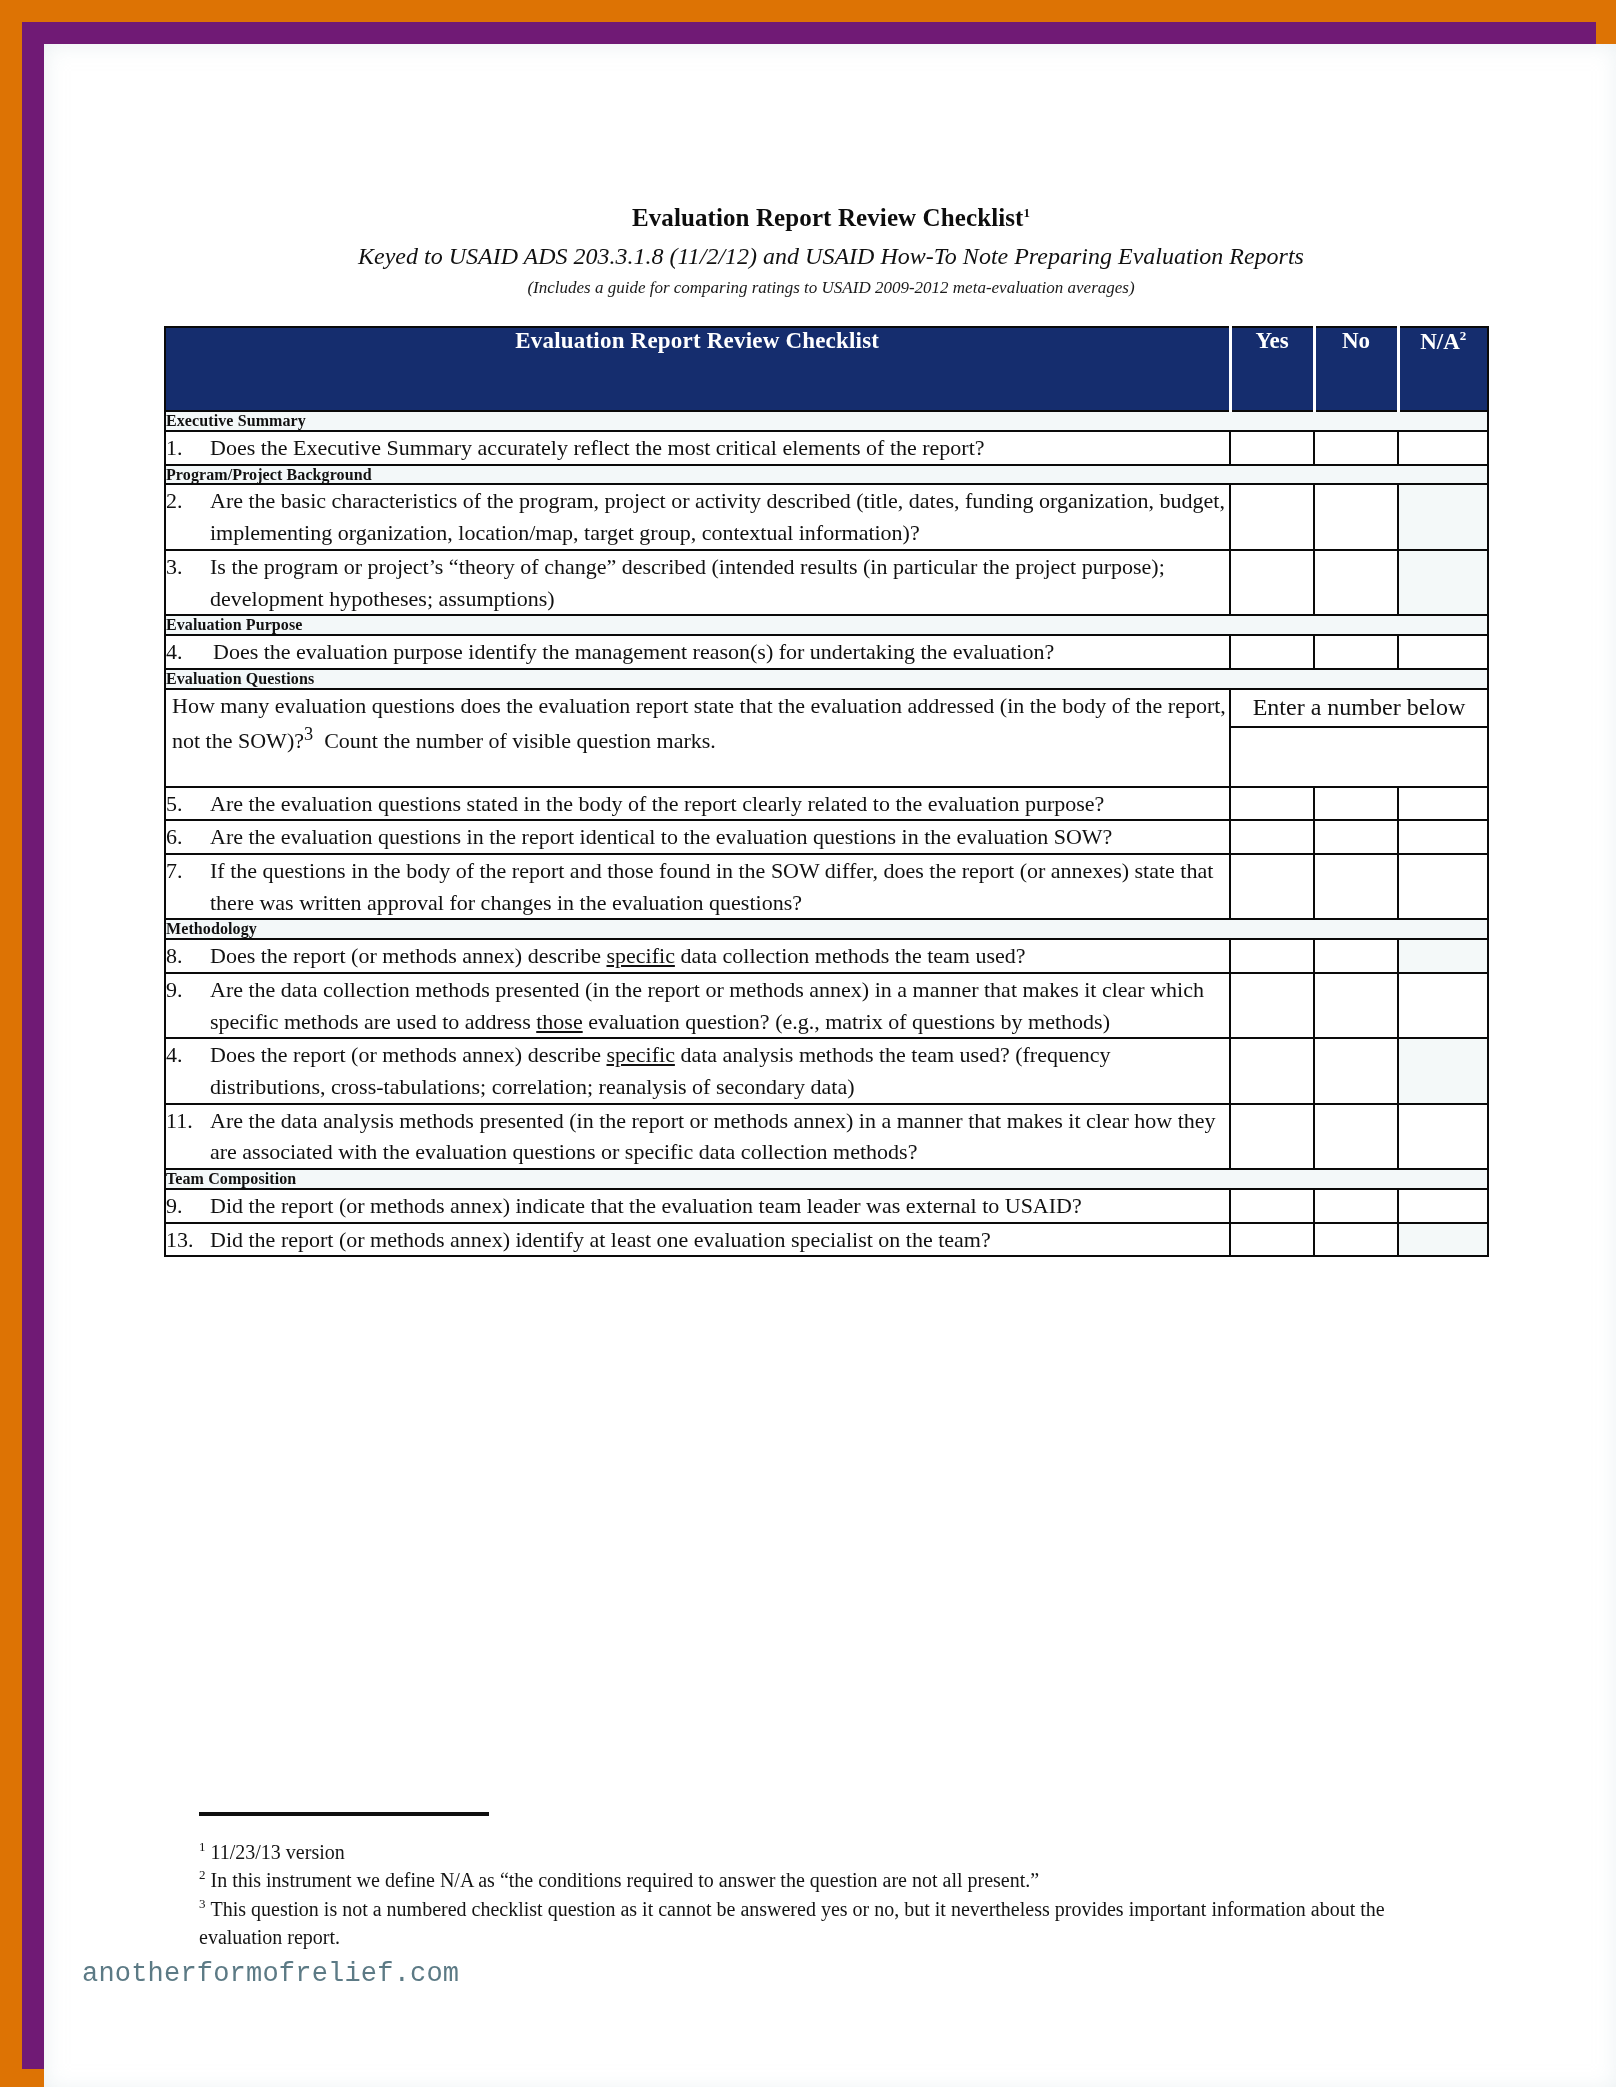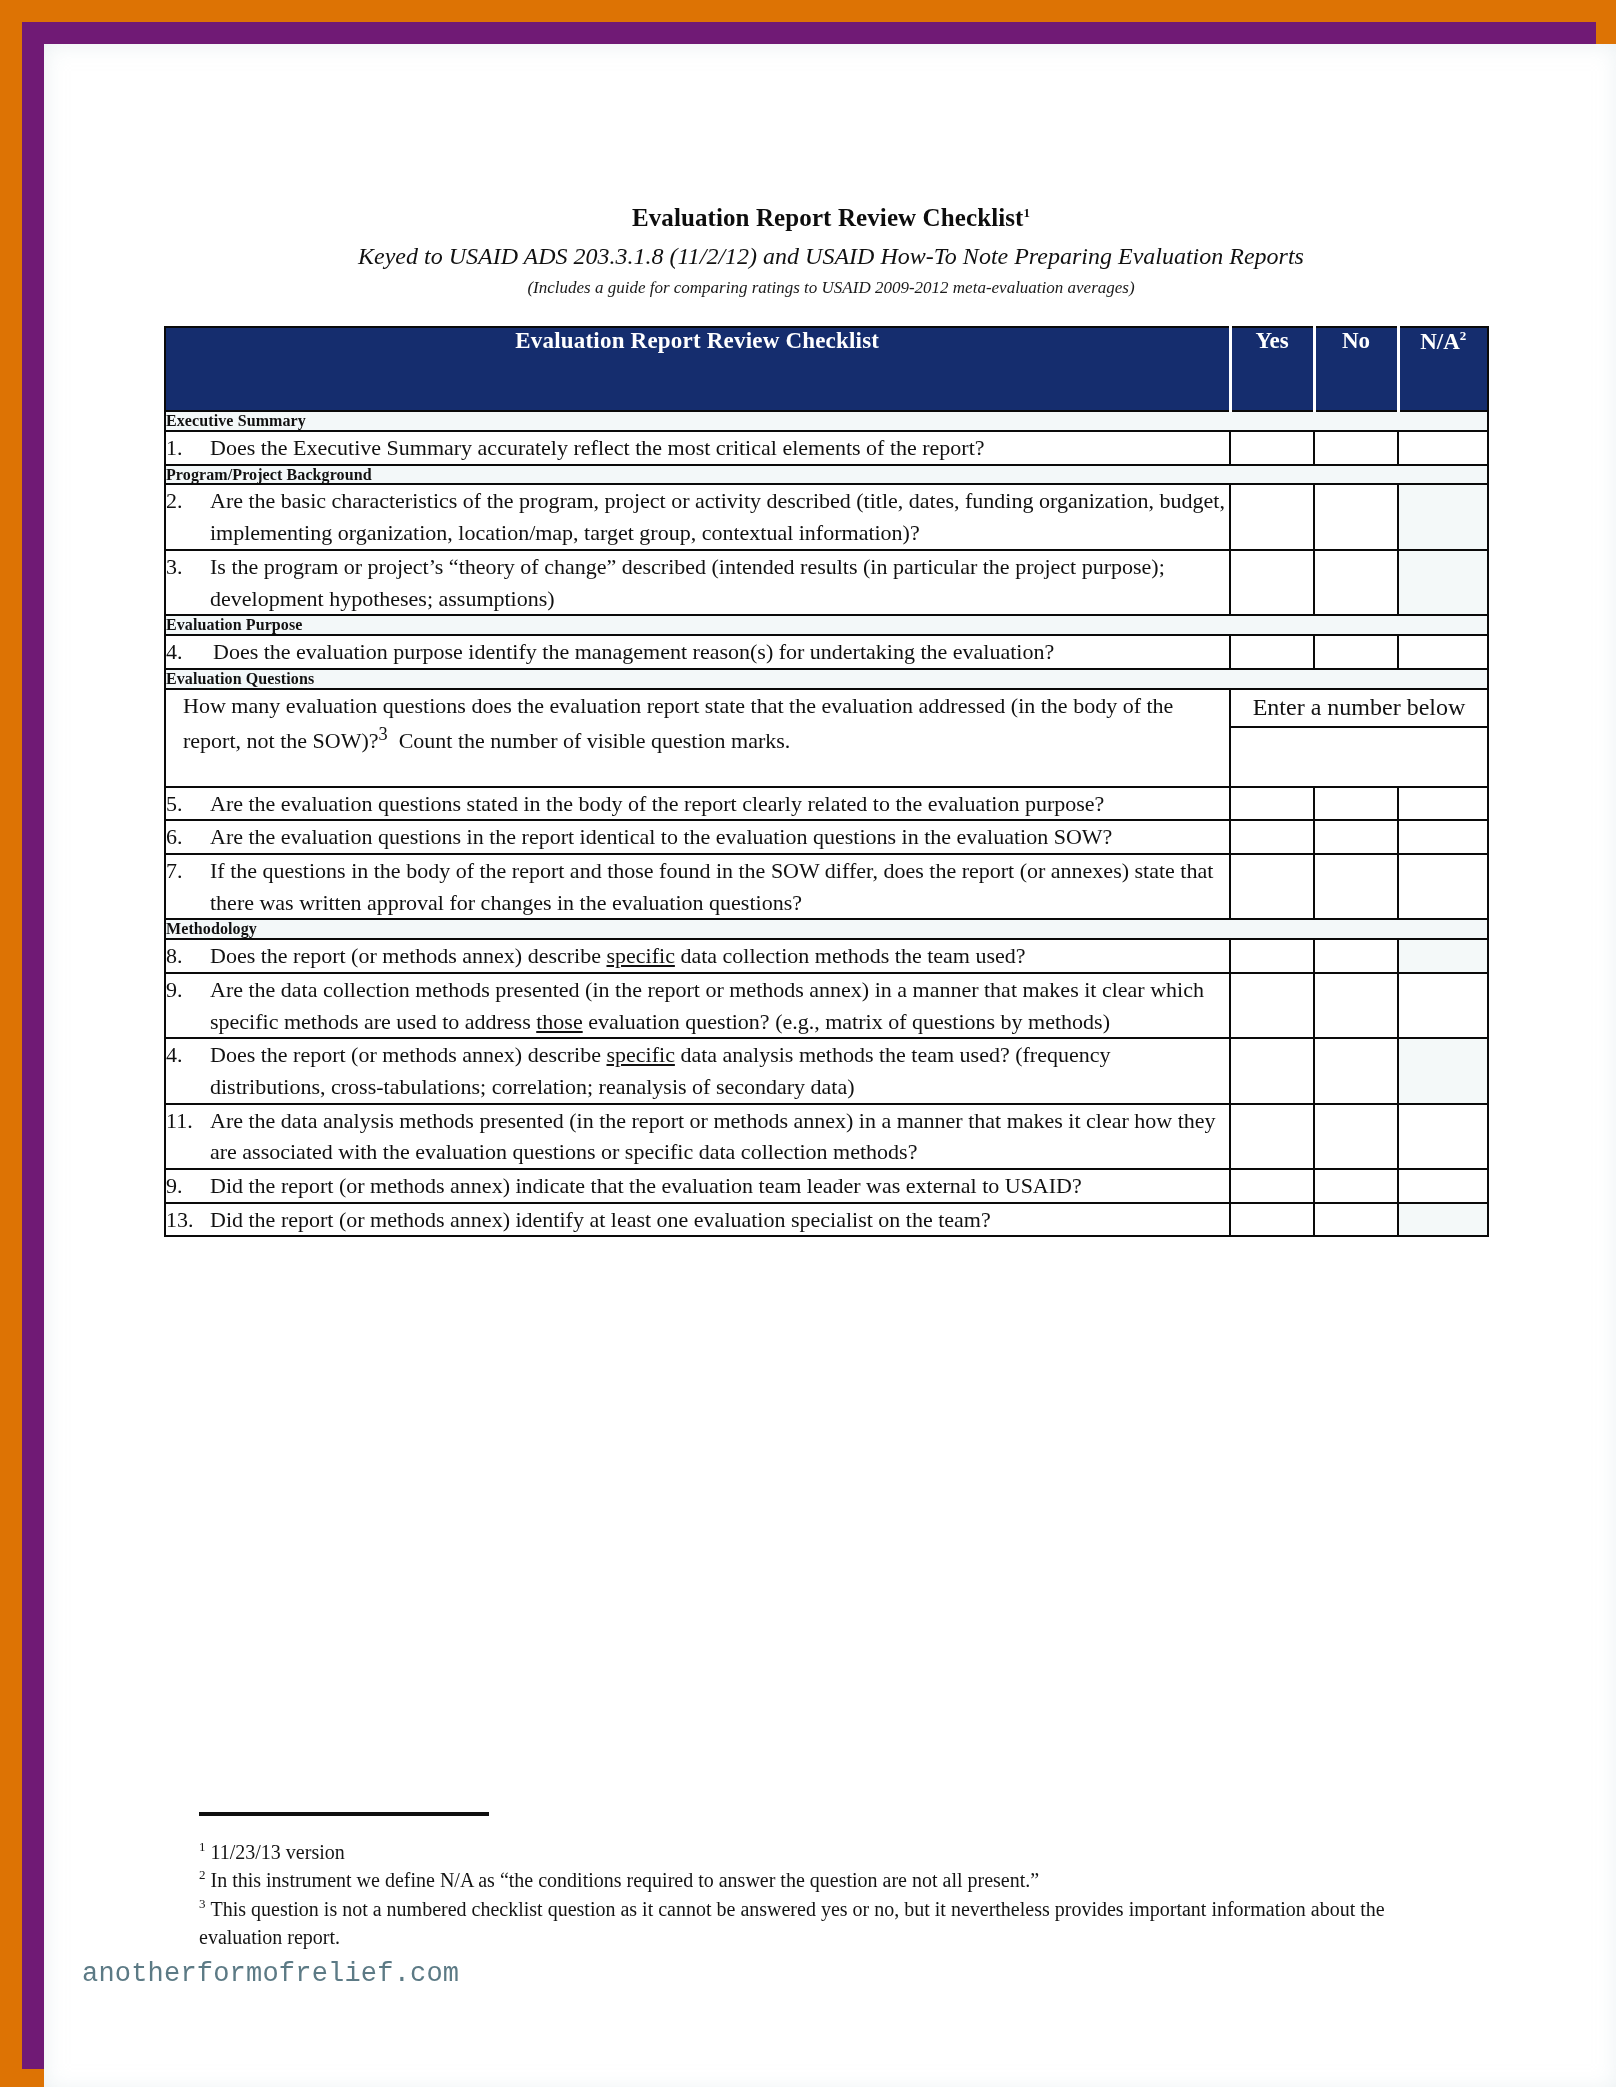--- a/index.html
+++ b/index.html
@@ -301,21 +301,21 @@
           <td class="mark"></td>
           <td class="mark"></td>
           <td class="mark"></td>
         </tr>
 
         <tr class="section-row">
           <td colspan="4">Evaluation Questions</td>
         </tr>
         <tr>
           <td class="q-text">
-            <div style="padding-left:17px;">
+            <div style="padding-left:6px;">
               <span>How many evaluation questions does the evaluation report state that the evaluation addressed (in the body of the report, not the SOW)?</span><sup>3</sup>&nbsp;
               <span>Count the number of visible question marks.</span>
             </div>
           </td>
           <td colspan="3" style="padding:0;">
             <div class="numrow-label">Enter a number below</div>
             <div class="numrow-blank" style="height:58px;"></div>
           </td>
         </tr>
         <tr>
@@ -393,20 +393,23 @@
             <div class="q-inner">
               <span class="q-num">11.</span>
               <span class="q-body">Are the data analysis methods presented (in the report or methods annex) in a manner that makes it clear how they are associated with the evaluation questions or specific data collection methods?</span>
             </div>
           </td>
           <td class="mark"></td>
           <td class="mark"></td>
           <td class="mark"></td>
         </tr>
 
+        <tr class="section-row">
+          <td colspan="4">Team Composition</td>
+        </tr>
         <tr>
           <td class="q-text">
             <div class="q-inner">
               <span class="q-num">9.</span>
               <span class="q-body">Did the report (or methods annex) indicate that the evaluation team leader was external to USAID?</span>
             </div>
           </td>
           <td class="mark"></td>
           <td class="mark"></td>
           <td class="mark"></td>

